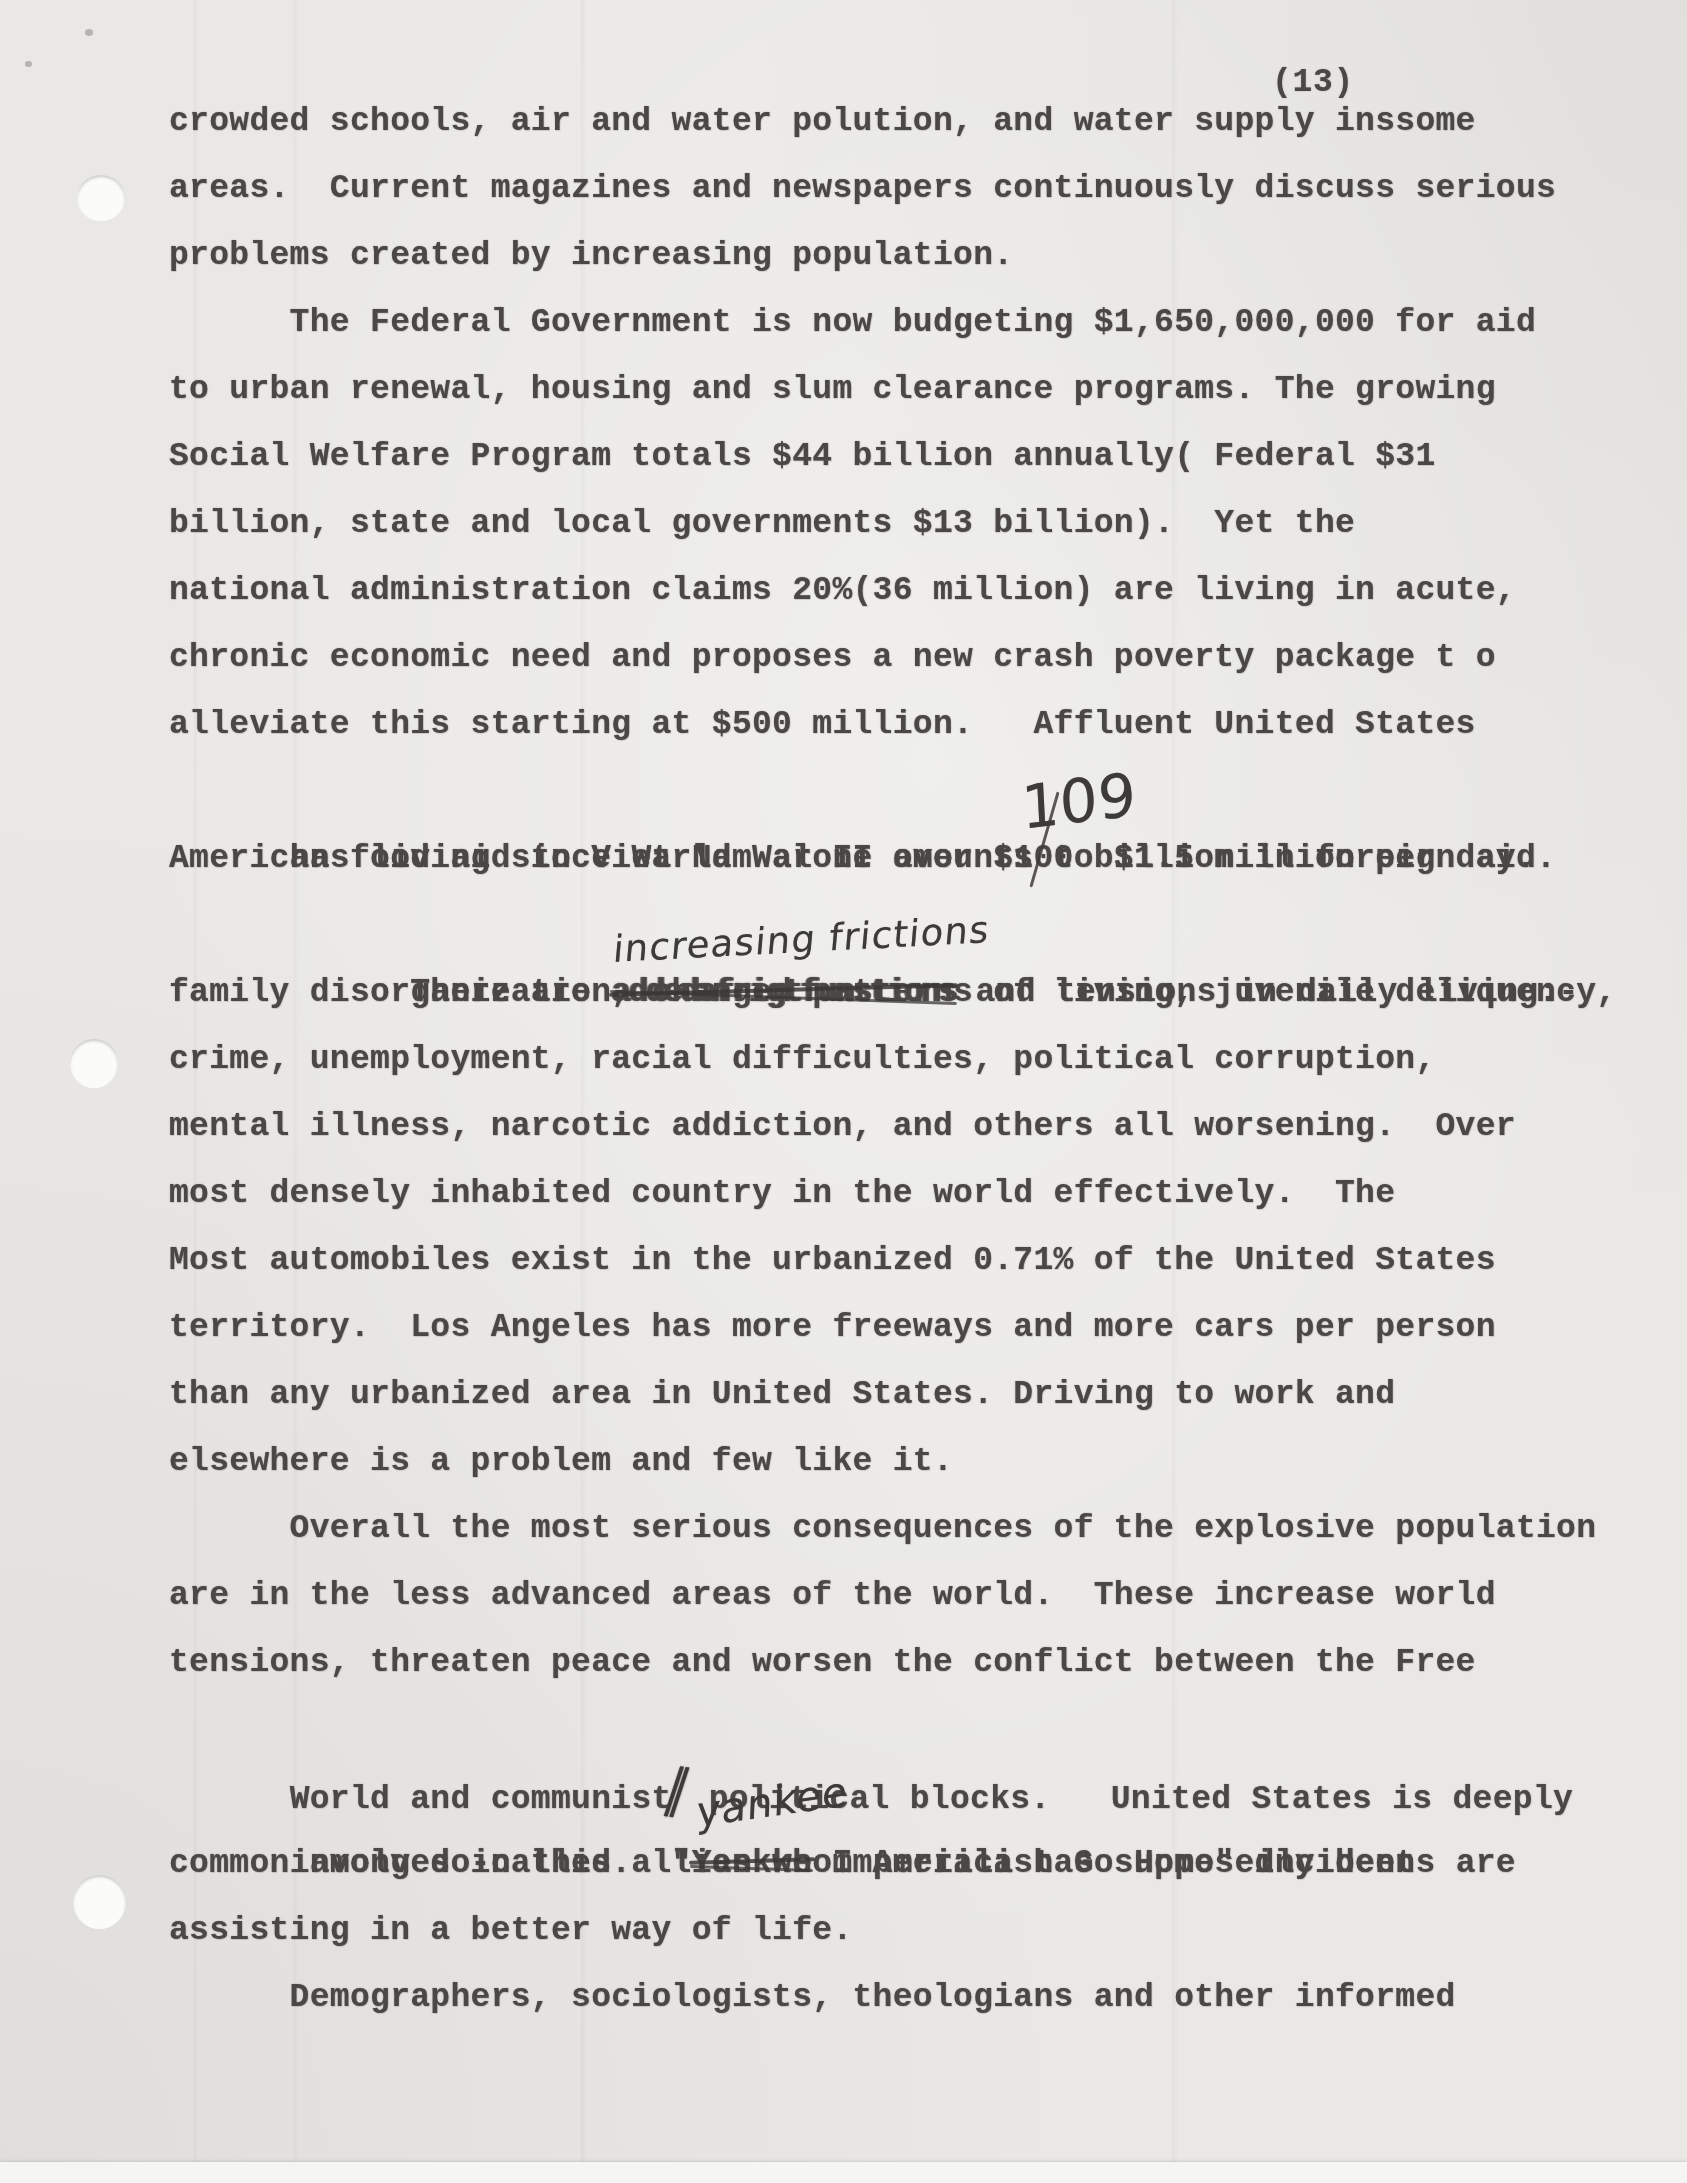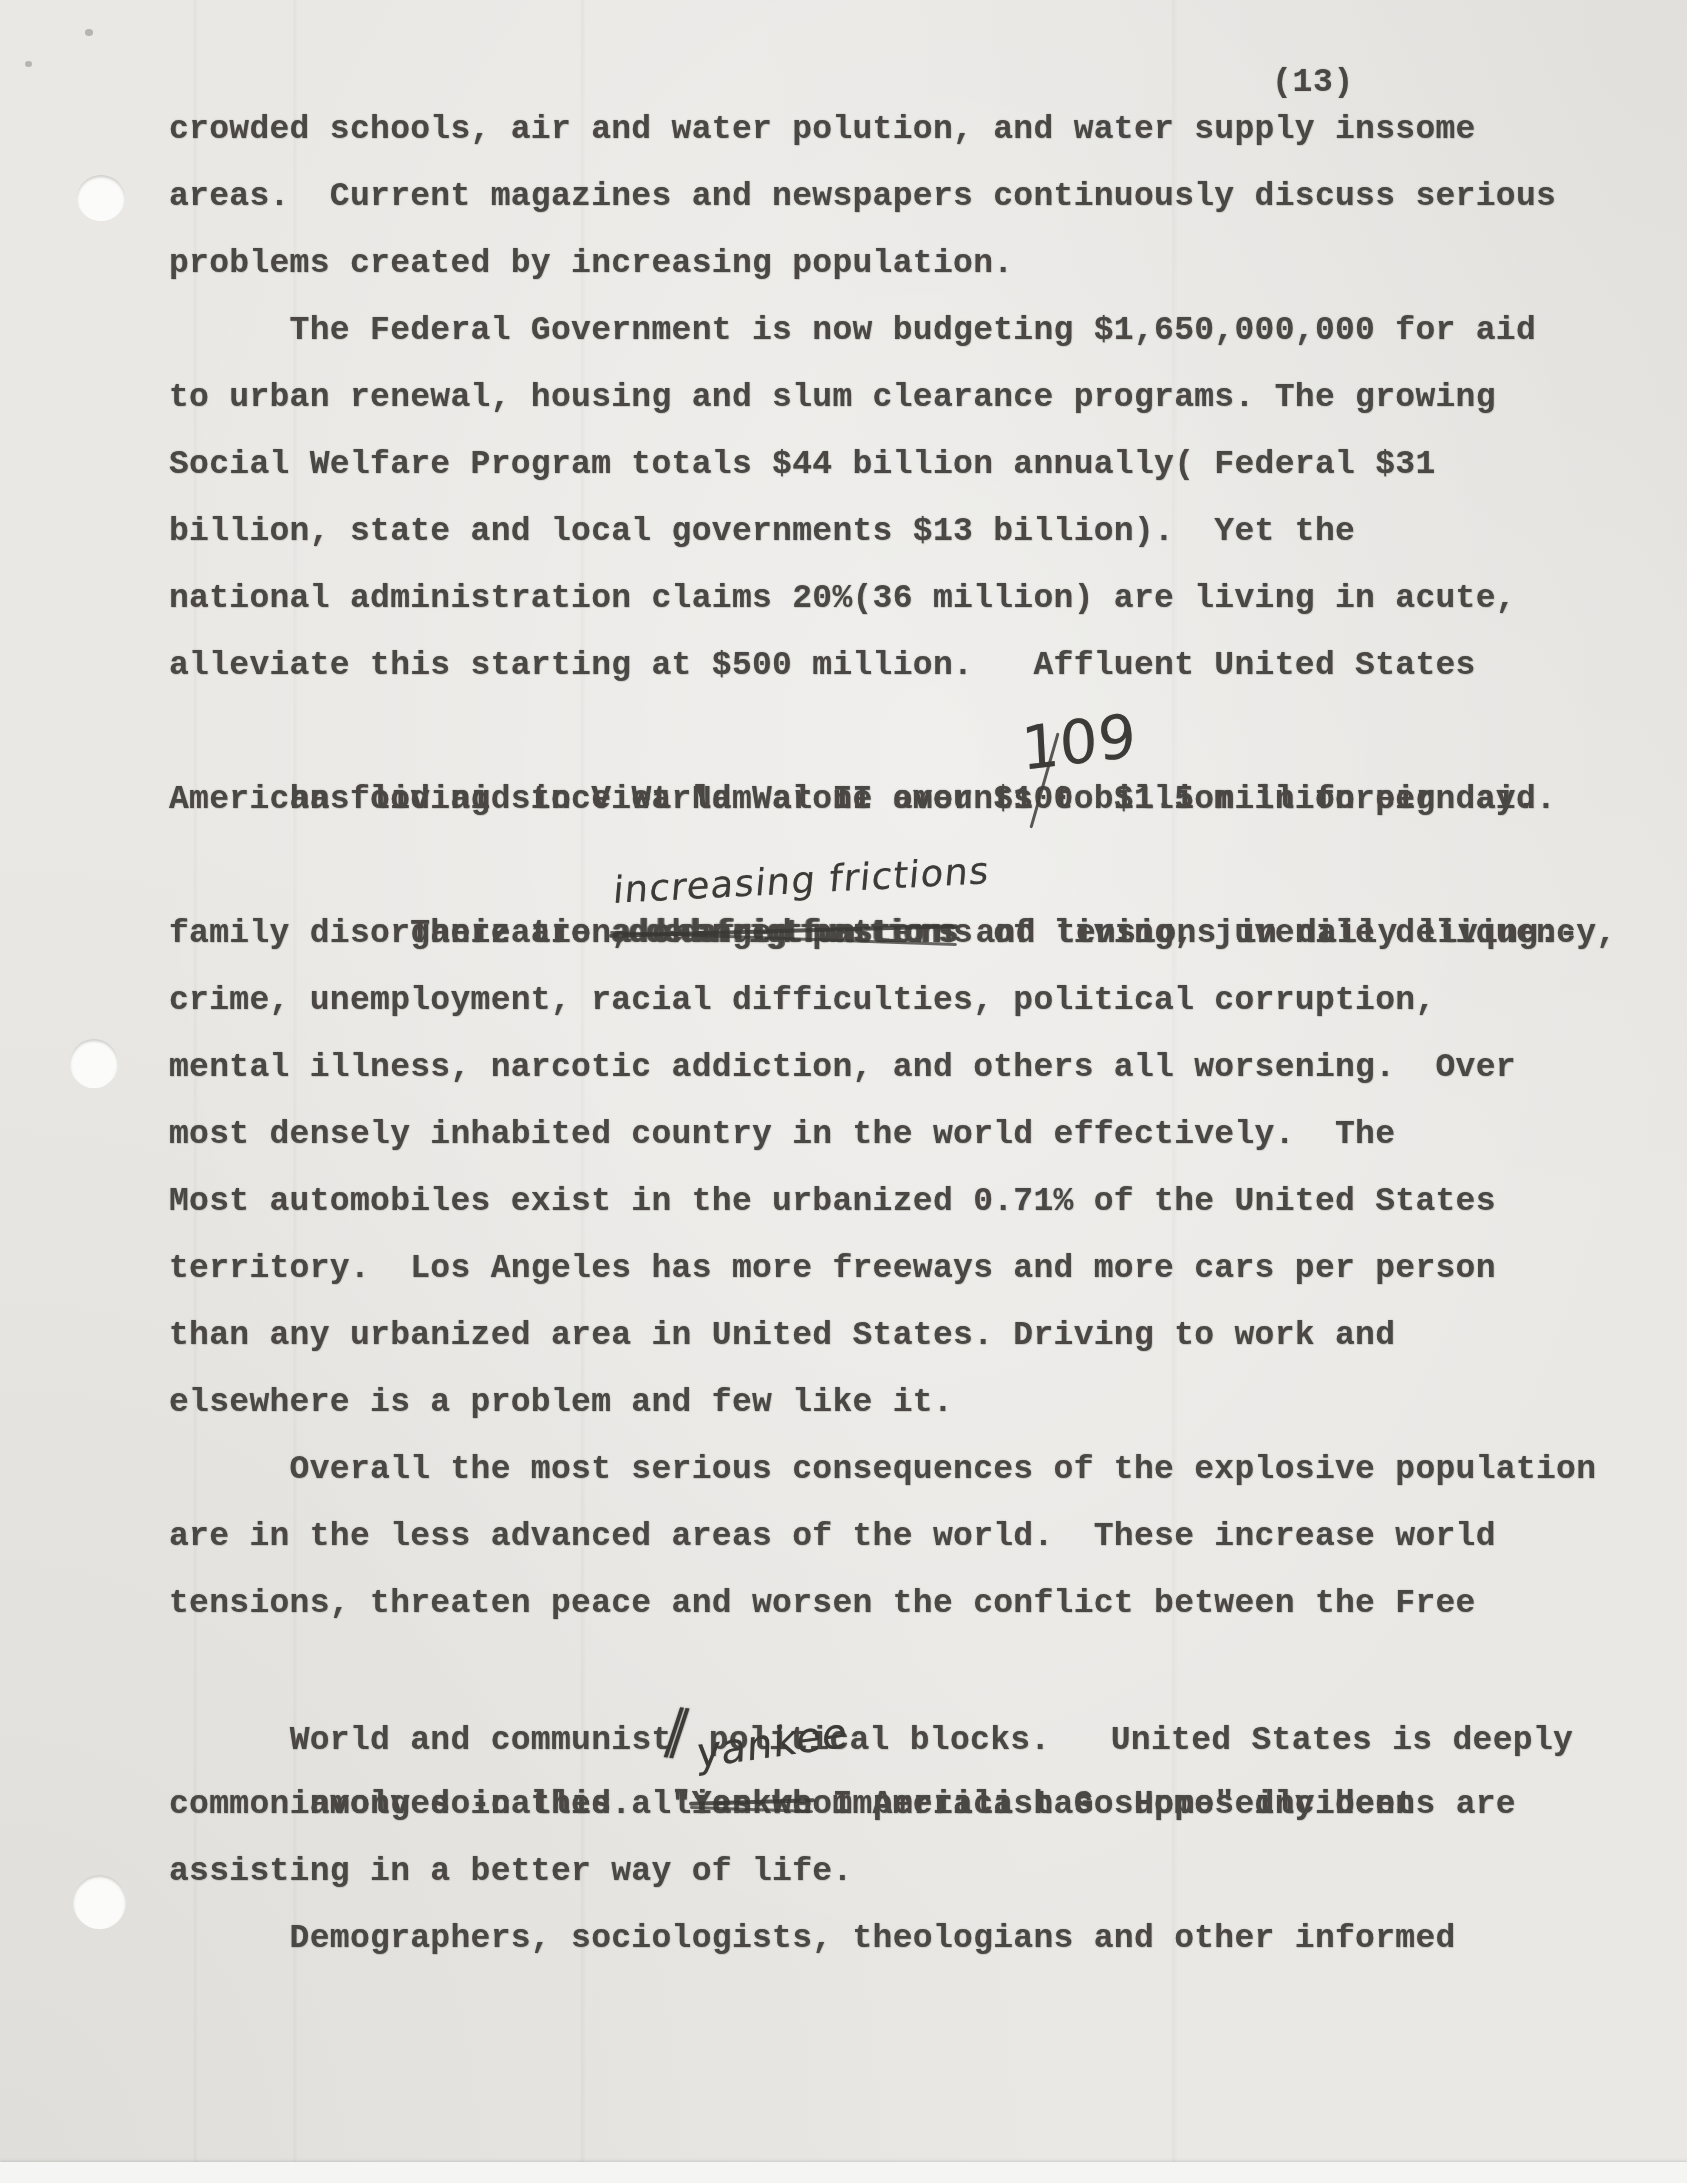--- a/index.html
+++ b/index.html
@@ -30,21 +30,21 @@
   }
   .hole.h1{left:77px;top:175px;width:48px;height:46px;}
   .hole.h2{left:70px;top:1039px;width:48px;height:49px;}
   .hole.h3{left:73px;top:1875px;width:53px;height:54px;}
   .speck{position:absolute;background:#8a8a85;border-radius:50%;opacity:.55;}
   .page-number{
     position:absolute;left:1272px;top:64px;
     font-size:33px;font-weight:bold;letter-spacing:0.7px;
     text-shadow:0 0 1.3px rgba(74,71,68,0.55);
   }
-  .body-text{position:absolute;left:169px;top:96px;width:1489px;}
+  .body-text{position:absolute;left:169px;top:88px;width:1489px;}
   .line{
     white-space:pre;
     height:67px;line-height:67px;
     font-size:33px;font-weight:bold;letter-spacing:0.3px;
     text-shadow:0 0 1.3px rgba(74,71,68,0.50), 0.7px 0.7px 0 rgba(74,71,68,0.12);
   }
   .struck-wrap{position:relative;display:inline-block;}
   
   .scribble{position:relative;display:inline-block;}
   .scribble::before{
@@ -91,20 +91,21 @@
 
   <div class="body-text">
     <div class="line">crowded schools, air and water polution, and water supply inssome</div>
     <div class="line">areas.  Current magazines and newspapers continuously discuss serious</div>
     <div class="line">problems created by increasing population.</div>
     <div class="line">      The Federal Government is now budgeting $1,650,000,000 for aid</div>
     <div class="line">to urban renewal, housing and slum clearance programs. The growing</div>
     <div class="line">Social Welfare Program totals $44 billion annually( Federal $31</div>
     <div class="line">billion, state and local governments $13 billion).  Yet the</div>
     <div class="line">national administration claims 20%(36 million) are living in acute,</div>
+    <div class="line">chronic economic need and proposes a new crash poverty package t o</div>
     <div class="line">alleviate this starting at $500 million.   Affluent United States</div>
 
     <div class="line">
       <span>has living since Warld War II over </span><span class="struck-wrap"><span class="aid-struck struck-wrap">$100</span><span class="note note-109 hand">109</span></span><span> billion in foreign aid.</span>
     </div>
 
     <div class="line">American food aid to Viet Nam alone amounts to $1.5 million per day.</div>
 
     <div class="line">
       <span>      There are </span><span class="struck-wrap"><span class="scribble overtyped">addedafrigtfunstions</span><span class="note note-frictions hand">increasing frictions</span></span><span> and tensions in daily living:-</span>

